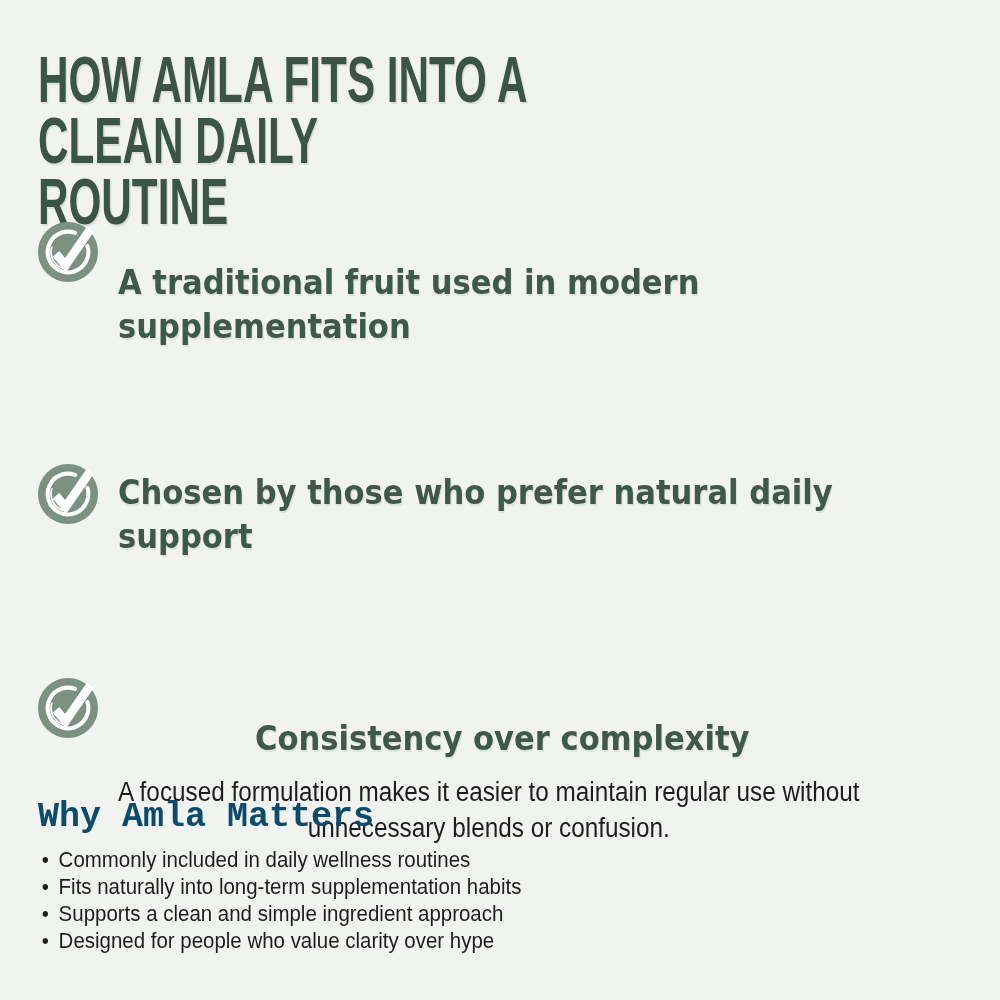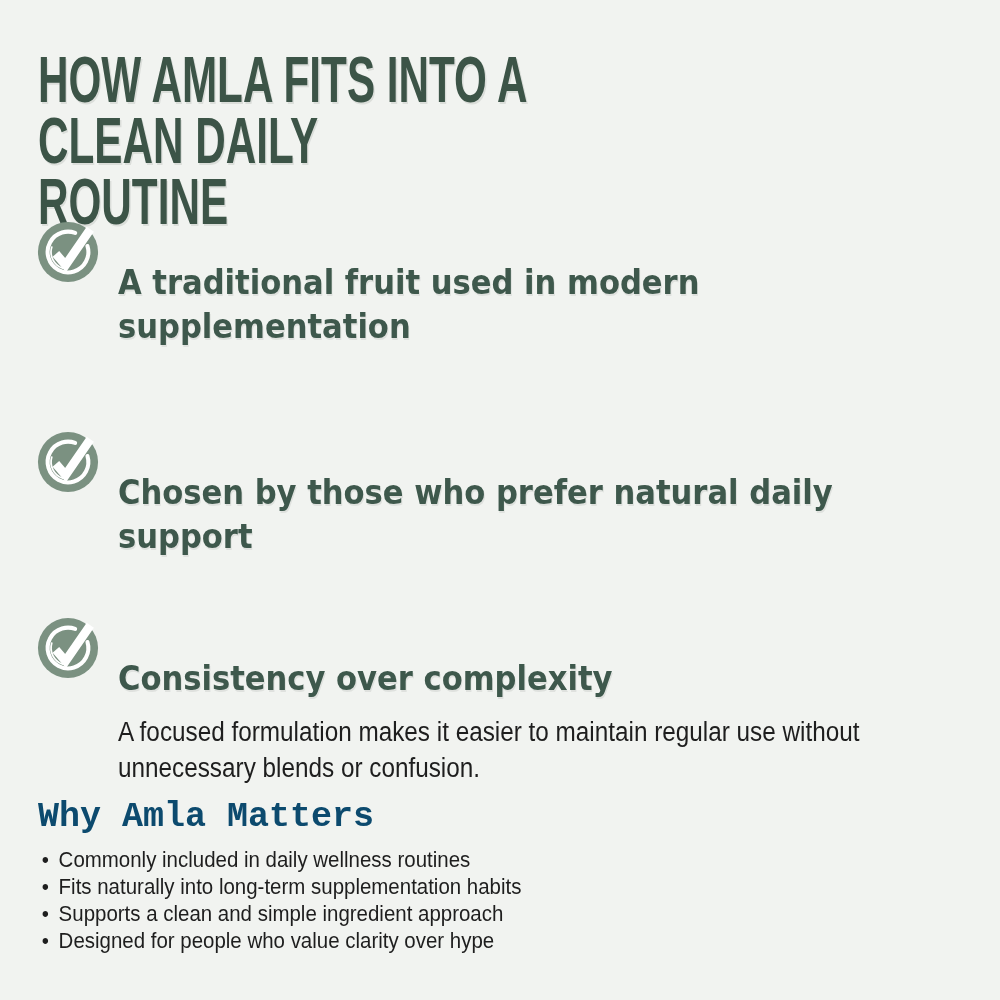--- a/index.html
+++ b/index.html
@@ -31,22 +31,22 @@
   }
 
   
   .feature {
     position: absolute;
     left: 36px;
     display: flex;
     align-items: flex-start;
   }
   .feature-1 { top: 220px; }
-  .feature-2 { top: 430px; }
-  .feature-3 { top: 616px; }
+  .feature-2 { top: 430px; align-items: center; }
+  .feature-3 { top: 676px; text-align: center; }
 
   .badge {
     flex: 0 0 auto;
     width: 64px; height: 64px;
     margin-right: 18px;
   }
 
   .feature-text { padding-top: 0; margin-top: 40px; }
 
   .feature-heading {

